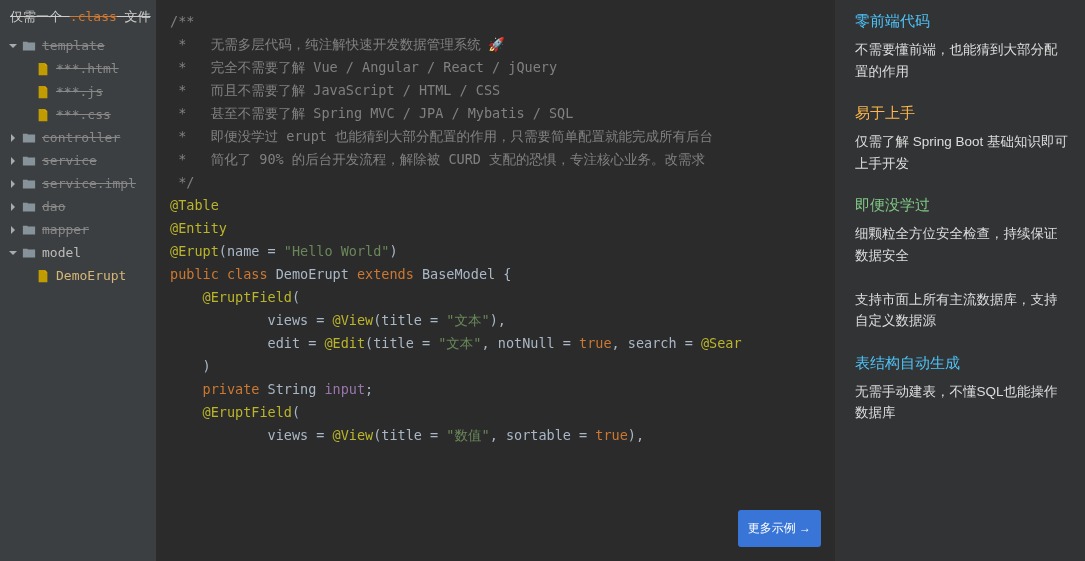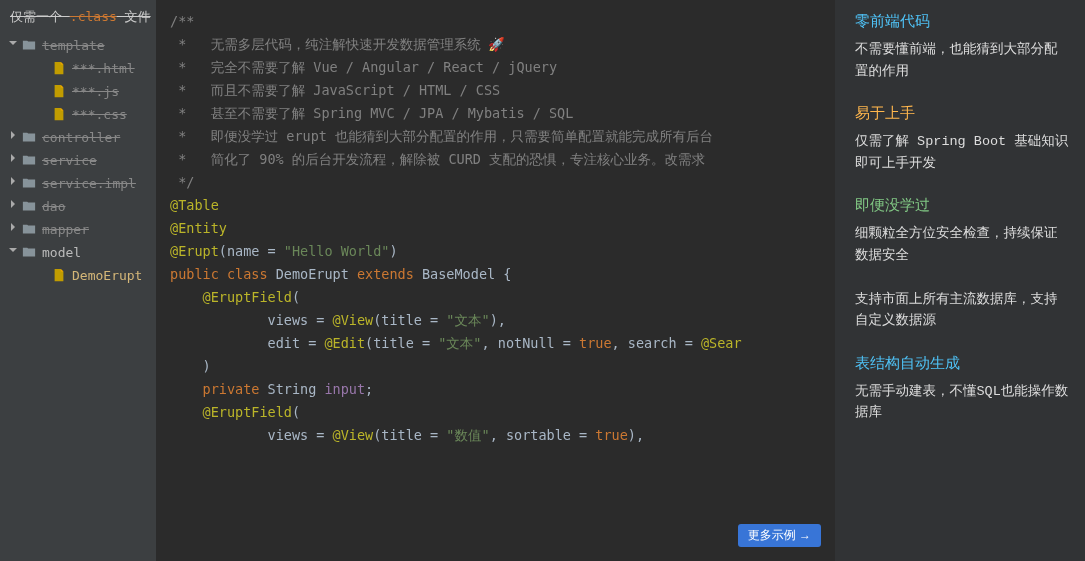--- a/index.html
+++ b/index.html
@@ -1,41 +1,41 @@
 <!DOCTYPE html>
 <html><head>
 <meta charset="utf-8">
 <style>
 *{margin:0;padding:0;box-sizing:border-box}
 body{font-family:Consolas,Monaco,monospace;font-size:13px;background:#2b2b2b;color:#a9b7c6;overflow:hidden;width:1085px;height:561px}
 .layout{display:flex;height:561px}
 .sidebar{width:156px;background:#3c3f41;display:flex;flex-direction:column;padding:4px 0}
 .sidebar-header{padding:4px 10px 8px;color:#ccc;font-size:13px;text-decoration:line-through;white-space:nowrap}
 .sidebar-header .cls{color:#cc7832;text-decoration:line-through}
-.tree-item{display:flex;padding:4px 8px;cursor:pointer;white-space:nowrap}
+.tree-item{display:flex;align-items:center;padding:4px 8px;cursor:pointer;white-space:nowrap}
 .arrow{width:10px;height:10px;margin-right:4px;display:inline-flex;align-items:center;justify-content:center}
 .arrow svg{fill:#aaa}
 .folder-icon{width:14px;height:14px;margin-right:6px;display:inline-flex}
 .folder-icon svg{width:14px;height:14px}
 .file-icon{width:14px;height:14px;margin-right:6px;display:inline-flex}
 .file-icon svg{width:14px;height:14px}
 .tree-label{color:#bbb}
 .struck{text-decoration:line-through;color:#888}
-.indent-2{padding-left:52px}
+.indent-2{padding-left:36px}
 .editor{flex:1;background:#2b2b2b;padding:10px 0 10px 14px;overflow:hidden;position:relative;font-size:13.5px;line-height:23px}
 .code-line{white-space:pre;font-family:Consolas,Monaco,monospace}
 .cmt{color:#808080}
 .kw{color:#cc7832}
 .anno{color:#bbb529}
 .str{color:#6a8759}
 .cls-name{color:#a9b7c6}
 .id{color:#9876aa}
 .tk-true{color:#cc7832}
-.btn-more{position:absolute;bottom:14px;right:14px;background:#3875d7;color:#fff;padding:0 10px;border-radius:3px;font-size:12px;cursor:pointer;font-family:sans-serif}
-.right-panel{width:250px;background:#313335;padding:12px 16px;overflow:hidden;font-family:Liberation Mono, monospace}
+.btn-more{position:absolute;bottom:14px;right:14px;background:#3875d7;color:#fff;padding:7px 10px;border-radius:3px;font-size:12px;cursor:pointer;font-family:sans-serif}
+.right-panel{width:250px;background:#313335;padding:12px 16px;overflow:hidden;font-family:Liberation Sans, sans-serif}
 .feat{margin-bottom:22px;border-left:2px solid transparent;padding-left:2px}
 .feat-title{font-size:15px;font-weight:500;margin-bottom:8px}
 .feat-desc{color:#ddd;font-size:13.5px;line-height:1.6}
 .c1{color:#4fc3f7}.c2{color:#ffb74d}.c3{color:#81c784}.c4{color:#ff8a65}.c5{color:#4fc3f7}
 </style>
 </head>
 <body>
 
 <div class="layout">
   <div class="sidebar">

